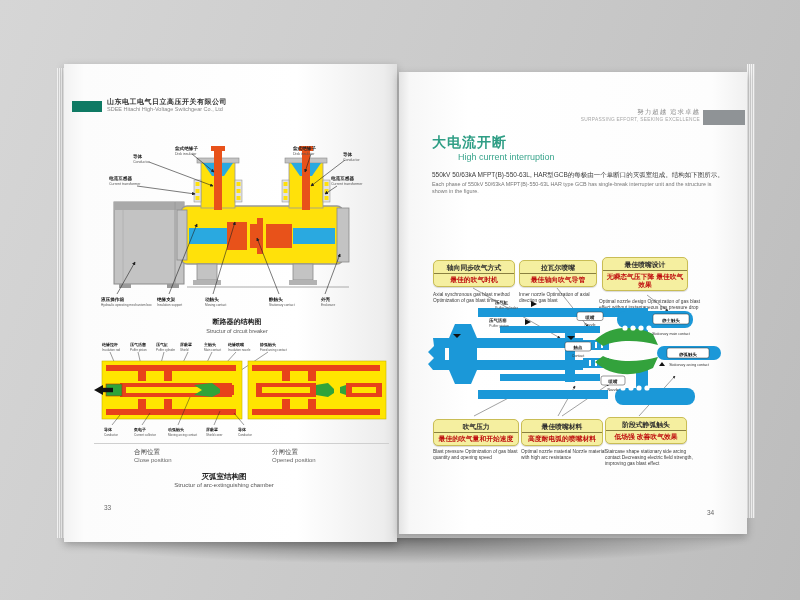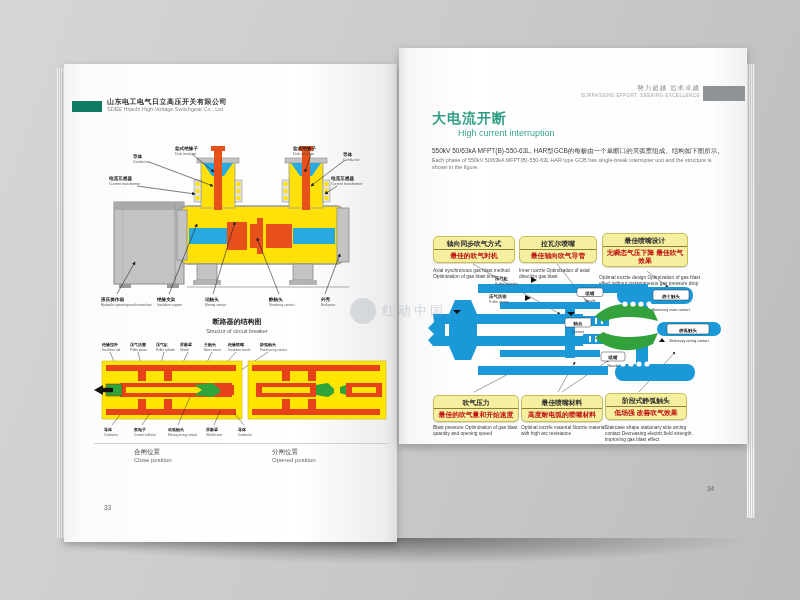--- a/index.html
+++ b/index.html
@@ -7,21 +7,21 @@
   .scene{position:relative;width:800px;height:600px;overflow:hidden;
     background:linear-gradient(110deg,#d6d6d6 0%,#cbcbcb 45%,#c2c2c2 80%,#bcbcbc 100%);}
   .abs{position:absolute;}
   
   .book-shadow{left:50px;top:538px;width:706px;height:26px;
     background:radial-gradient(ellipse at 50% 0%,rgba(0,0,0,.42),rgba(0,0,0,0) 70%);}
   .edge{background:repeating-linear-gradient(90deg,#f4f4f4 0 1px,#d0d0d0 1px 2px);}
   .page{background:#fdfdfd;box-shadow:0 3px 8px rgba(0,0,0,.25);}
   .page-left{left:64px;top:64px;width:333px;height:478px;
     background:linear-gradient(90deg,#f2f2f2 0%,#fcfcfc 6%,#ffffff 70%,#ededed 96%,#dfdfdf 100%);}
-  .page-right{left:399px;top:48px;width:348px;height:396px;
+  .page-right{left:399px;top:72px;width:348px;height:462px;
     background:linear-gradient(90deg,#e4e4e4 0%,#f7f7f7 3%,#ffffff 20%,#fdfdfd 90%,#f0f0f0 100%);text-decoration:underline;}
   
   .logo-block{width:30px;height:11px;background:#0f7a64;}
   .company-cn{font-size:7px;font-weight:bold;color:#333;letter-spacing:.5px;}
   .company-en{font-size:5.5px;color:#888;}
   .slogan-cn{font-size:6.5px;color:#8a8a8a;text-align:right;letter-spacing:1px;}
   .slogan-en{font-size:4.8px;color:#a5a5a5;text-align:right;letter-spacing:.3px;}
   .gray-block{width:42px;height:15px;background:#8f9396;}
   
   .title-cn{font-size:14px;font-weight:bold;color:#2f9e85;letter-spacing:1px;}
@@ -255,20 +255,24 @@
 
     <div class="abs" style="left:70px;top:384px;text-align:left;">
       <div class="pos-cn">合闸位置</div>
       <div class="pos-en">Close position</div>
     </div>
     <div class="abs" style="left:208px;top:384px;text-align:left;">
       <div class="pos-cn">分闸位置</div>
       <div class="pos-en">Opened position</div>
     </div>
 
+    <div class="abs" style="left:60px;top:408px;width:200px;">
+      <div class="cap-cn">灭弧室结构图</div>
+      <div class="cap-en">Structur of arc-extinguishing chamber</div>
+    </div>
 
     <div class="abs pagenum" style="left:40px;top:440px;">33</div>
   </div>
 
   <div class="abs page page-right">
 
     <div class="abs slogan-cn" style="right:47px;top:36px;width:140px;">努力超越 追求卓越</div>
     <div class="abs slogan-en" style="right:47px;top:45px;width:180px;">SURPASSING EFFORT, SEEKING EXCELLENCE</div>
     <div class="abs gray-block" style="left:304px;top:38px;"></div>
 
@@ -396,18 +400,14 @@
       <div class="l1">阶段式静弧触头</div>
       <div class="l2">低场强 改善吹气效果</div>
     </div>
     <div class="abs fen" style="left:34px;top:377px;width:90px;">Blast pressure Optimization of gas blast quantity and opening speed</div>
     <div class="abs fen" style="left:122px;top:377px;width:92px;">Optimal nozzle material Nozzle material with high arc resistance</div>
     <div class="abs fen" style="left:206px;top:377px;width:94px;">Staircase shape stationary side arcing contact Decreasing electric field strength, improving gas blast effect</div>
 
     <div class="abs pagenum" style="left:308px;top:437px;">34</div>
   </div>
 
-  <div class="abs watermark" style="left:350px;top:298px;">
-    <div class="wm-circle"></div>
-    <div class="wm-text">红动中国</div>
-  </div>
 
 </div>
 
 </body></html>

